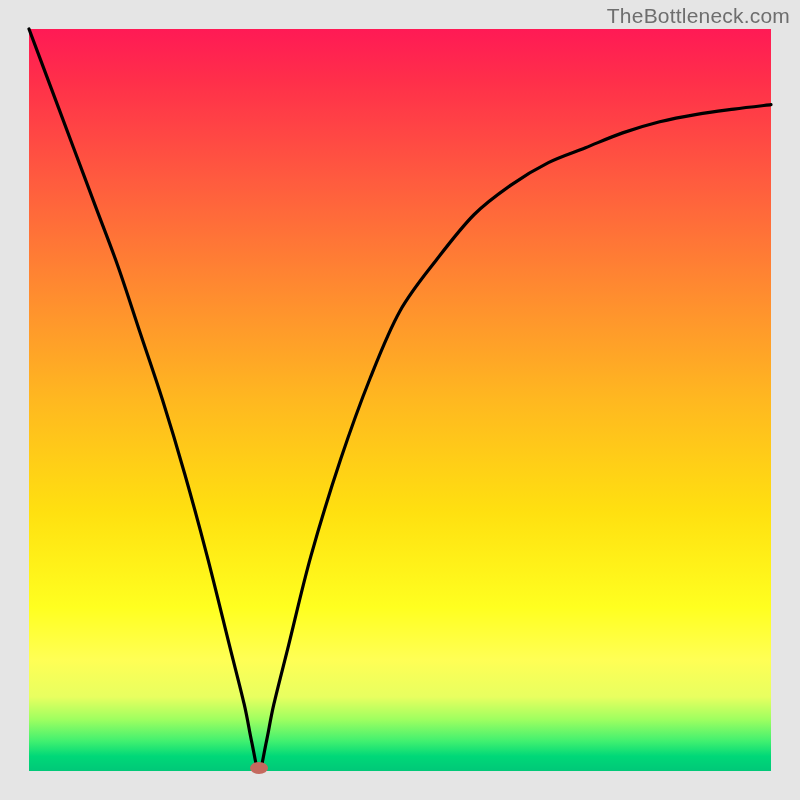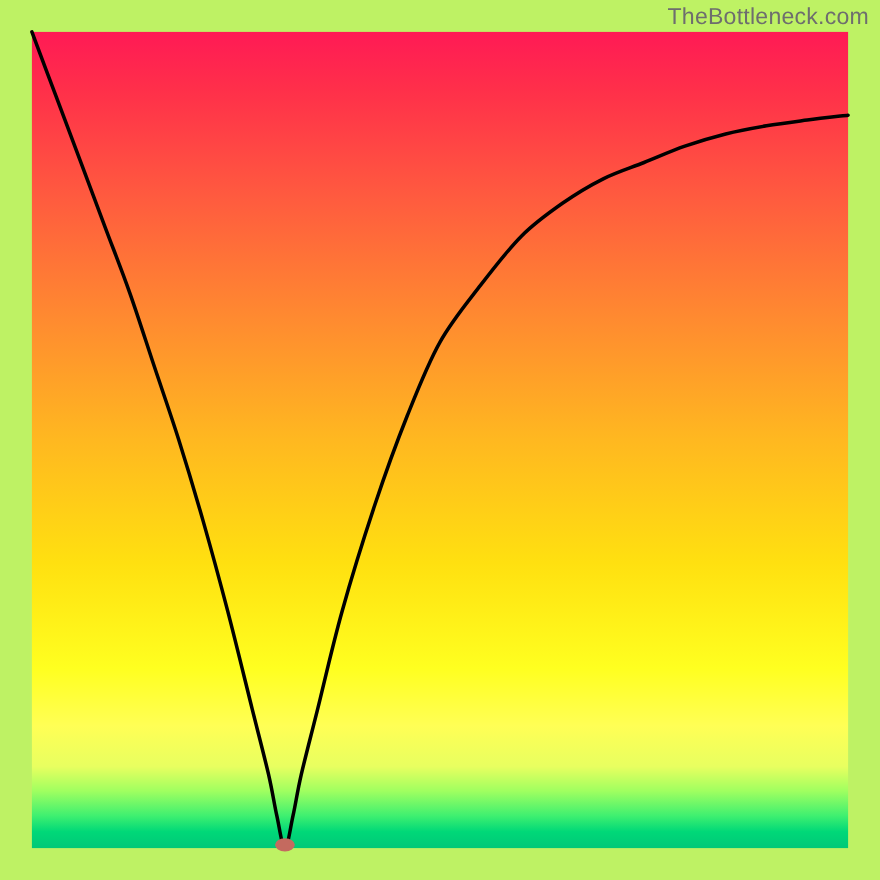--- a/index.html
+++ b/index.html
@@ -8,21 +8,21 @@
     width: 800px;
     height: 800px;
     background: #000000;
     overflow: hidden;
     font-family: Arial, Helvetica, sans-serif;
   }
   .frame {
     position: relative;
     width: 800px;
     height: 800px;
-    background: #bef264;
+    background: #e5e5e5;
   }
   .plot-area {
     position: absolute;
     left: 29px;
     top: 29px;
     width: 742px;
     height: 742px;
     
     background: linear-gradient(
       to bottom,

